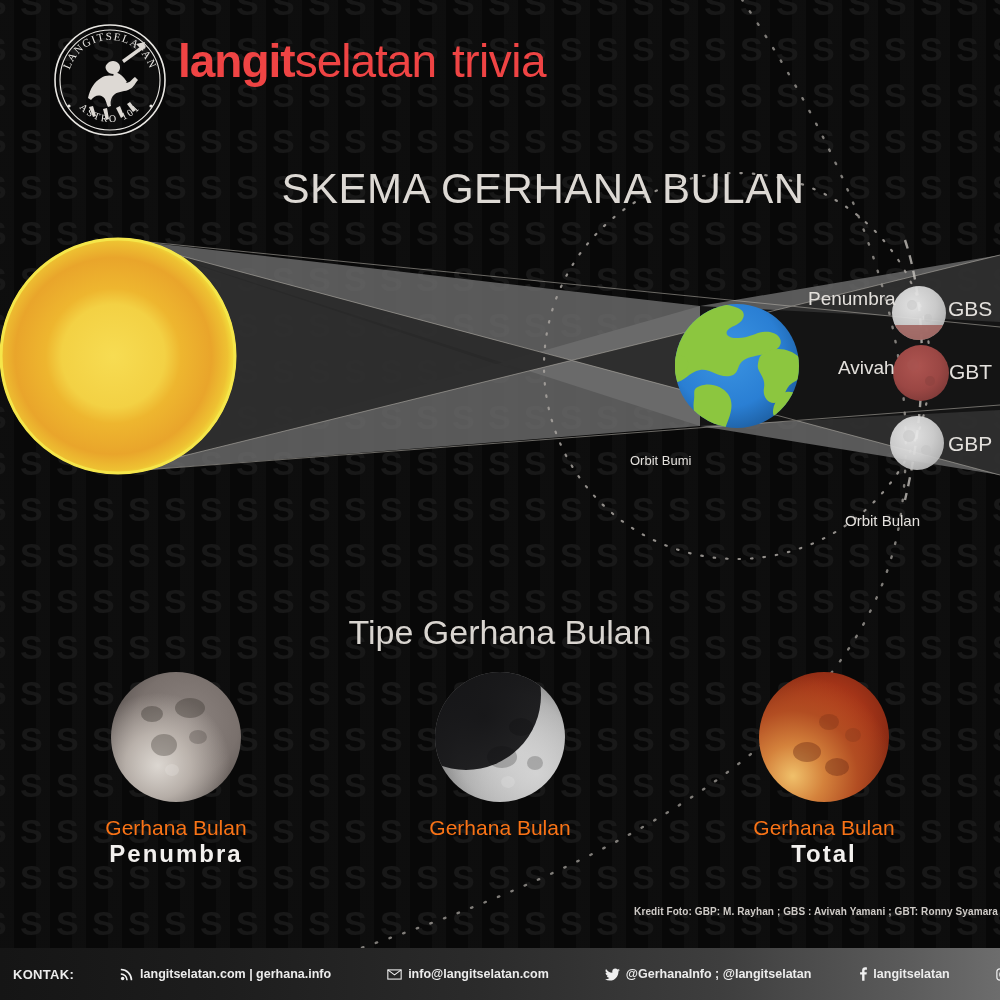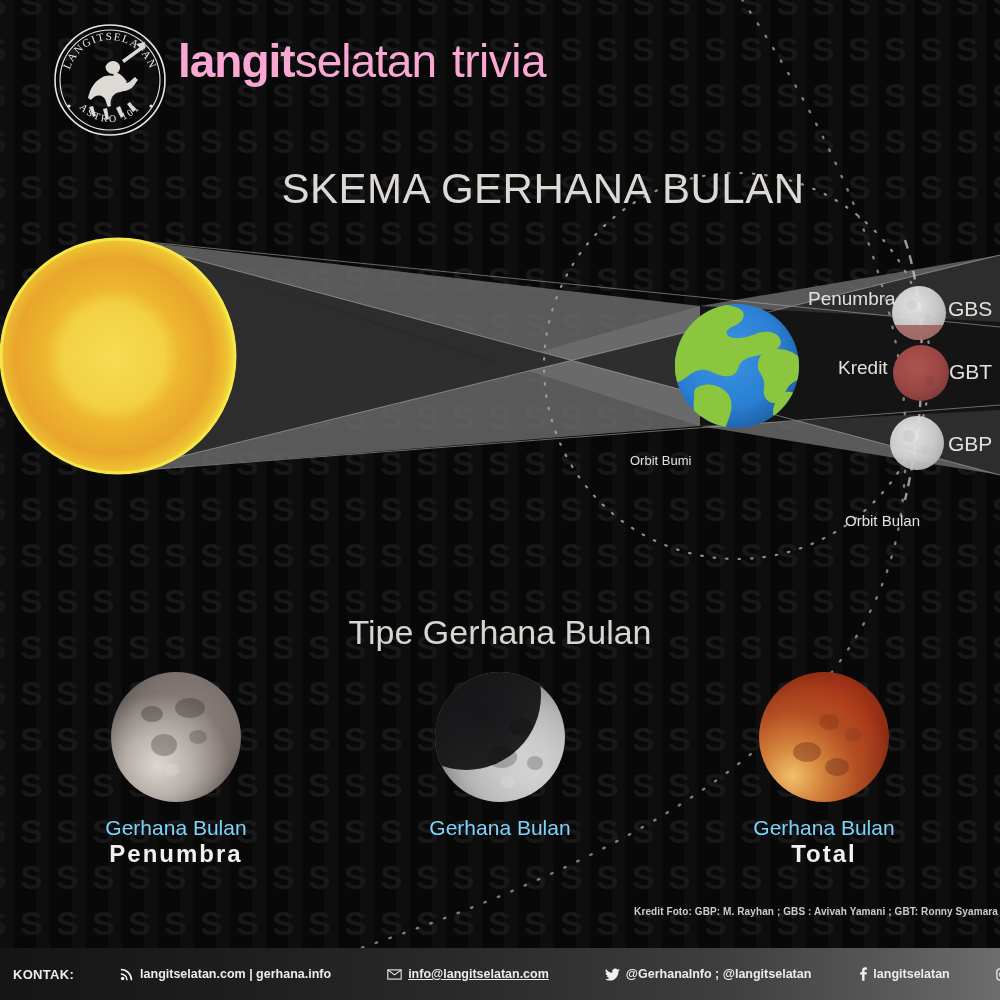--- a/index.html
+++ b/index.html
@@ -46,21 +46,21 @@
     position:absolute;left:0;top:0;width:100%;height:140px;z-index:6;
   }
   #logo-seal{
     position:absolute;left:50px;top:20px;width:120px;height:120px;
   }
   #brand{
     position:absolute;left:178px;top:38px;
     white-space:nowrap;
     font-size:46px;
     line-height:1;
-    color:#f9a8d4;
+    color:#ef4444;
   }
   #brand .b1{font-weight:bold;letter-spacing:-1px;}
   #brand .b2{font-weight:300;letter-spacing:-1px;}
   #brand .b3{font-weight:400;margin-left:16px;letter-spacing:-0.5px;}
 
   
   .poster-title{
     position:absolute;
     width:100%;
     text-align:center;
@@ -93,21 +93,21 @@
     position:absolute;left:0;top:672px;width:100%;height:200px;z-index:6;
     display:flex;justify-content:center;gap:134px;
   }
   .type-item{width:190px;text-align:center;position:relative;}
   .type-moon{
     width:130px;height:130px;border-radius:50%;
     margin:0 auto;position:relative;overflow:hidden;
   }
   .type-caption{margin-top:14px;}
   .type-caption .c1{
-    display:block;font-size:21px;color:#7dd3fc;font-weight:400;line-height:1.15;
+    display:block;font-size:21px;color:#f97316;font-weight:400;line-height:1.15;
   }
   .type-caption .c2{
     display:block;font-size:24px;color:#f2f0ee;font-weight:bold;letter-spacing:2px;line-height:1.2;
   }
   
   #moon-penumbra{
     background:
       radial-gradient(circle at 36% 72%, rgba(225,220,214,.95) 0%, rgba(196,188,181,.85) 26%, rgba(0,0,0,0) 58%),
       radial-gradient(circle at 58% 40%, #8d8480 0%, #7a716d 48%, #564f4c 78%, #2e2a28 100%);
   }
@@ -141,21 +141,21 @@
   #footer{
     position:absolute;left:0;bottom:0;width:100%;height:52px;z-index:8;
     background:linear-gradient(90deg,#151515 0%,#1d1d1d 22%,#2b2b2b 48%,#3e3e3e 72%,#5a5a5a 90%,#6d6d6d 100%);
     display:flex;align-items:center;
     color:#ececec;font-size:12.5px;font-weight:bold;
   }
   #footer .f-kontak{margin-left:13px;font-size:13px;letter-spacing:.3px;}
   .f-item{display:flex;align-items:center;gap:6px;white-space:nowrap;}
   .f-item .f-ico{display:inline-flex;align-items:center;justify-content:center;}
   #f-rss{margin-left:46px;}
-  #f-mail{margin-left:56px;text-decoration:underline;}
+  #f-mail{margin-left:56px;}
   #f-tw{margin-left:56px;}
   #f-fb{margin-left:48px;}
   #f-ig{margin-left:46px;}
   .f-txt{font-weight:bold;}
 </style>
 </head>
 <body>
 
 <div id="poster">
 
@@ -305,21 +305,21 @@
 
     <div id="brand">
       <span class="b1">langit</span><span class="b2">selatan</span><span class="b3">trivia</span>
     </div>
   </div>
 
   <div class="poster-title" id="title-main">SKEMA GERHANA BULAN</div>
   <div class="poster-title" id="title-types">Tipe Gerhana Bulan</div>
 
   <div class="diag-label" id="lbl-penumbra">Penumbra</div>
-  <div class="diag-label" id="lbl-umbra">Kredit</div>
+  <div class="diag-label" id="lbl-umbra">Avivah</div>
   <div class="diag-label" id="lbl-gbs">GBS</div>
   <div class="diag-label" id="lbl-gbt">GBT</div>
   <div class="diag-label" id="lbl-gbp">GBP</div>
   <div class="diag-label" id="lbl-orbit-bumi">Orbit Bumi</div>
   <div class="diag-label" id="lbl-orbit-bulan">Orbit Bulan</div>
 
   <div id="types-row">
 
     <div class="type-item">
       <div class="type-moon" id="moon-penumbra">

